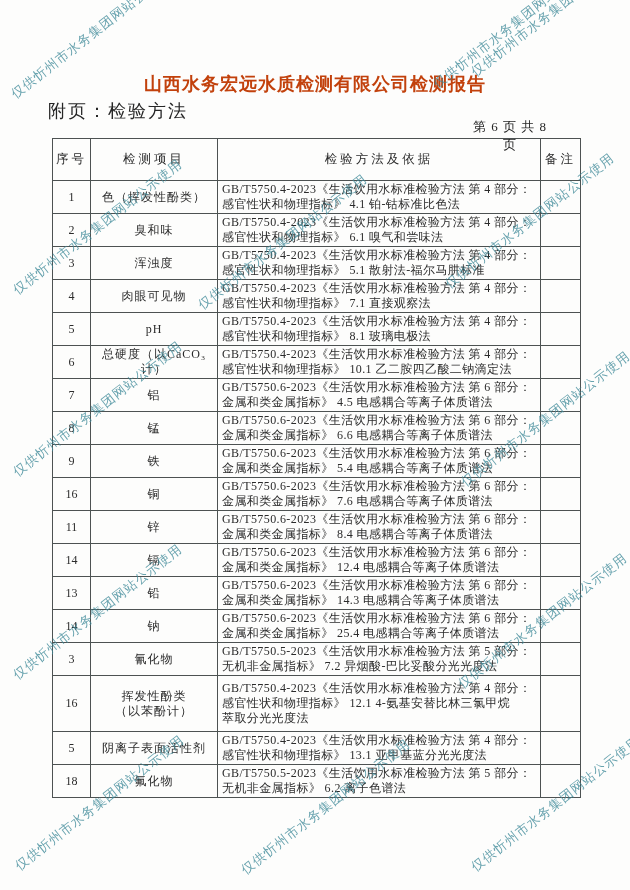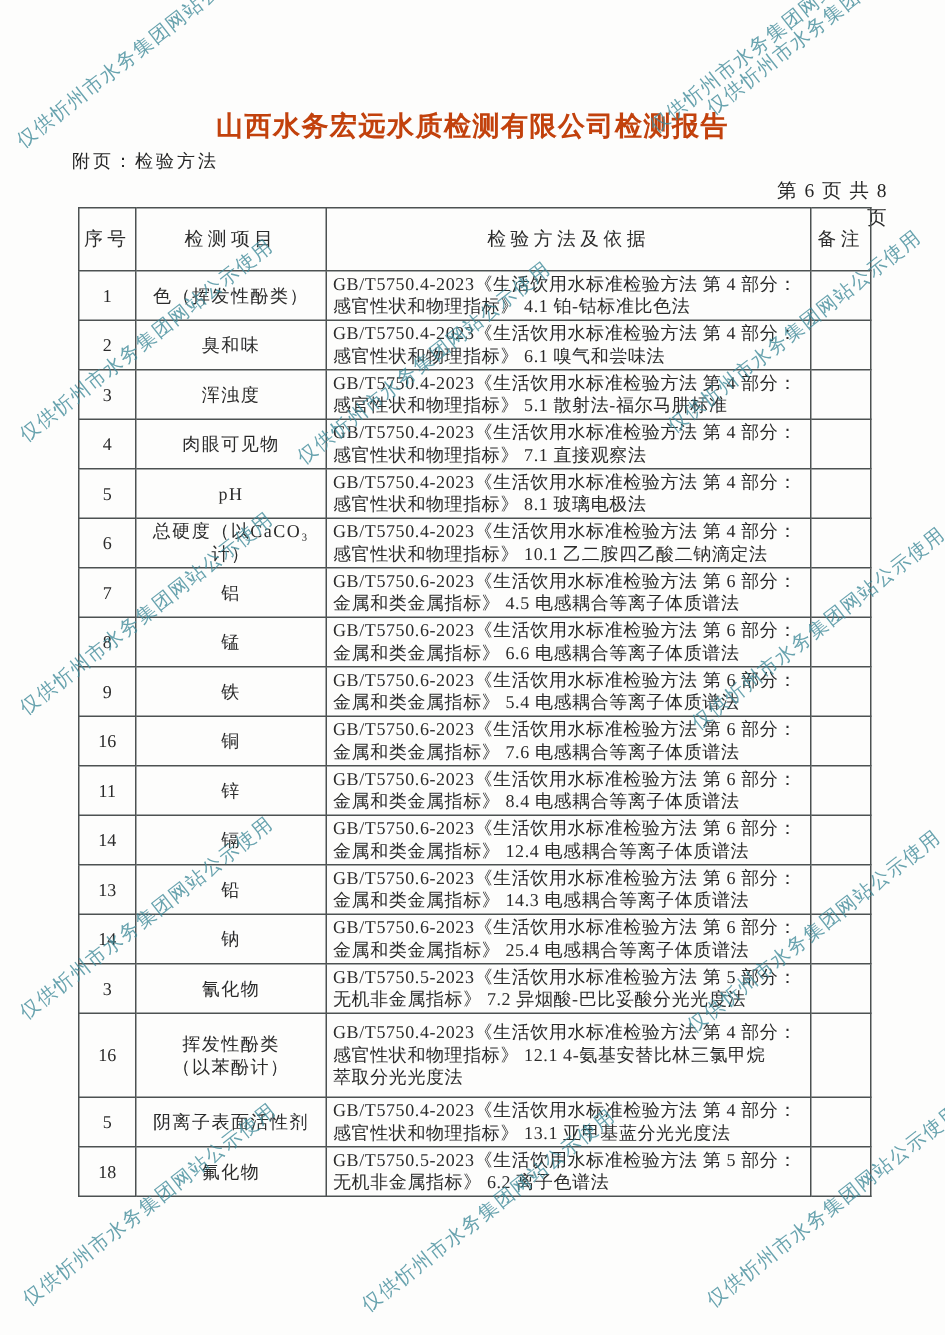--- a/index.html
+++ b/index.html
@@ -30,29 +30,29 @@
   
   .title{
     position:absolute;top:72px;left:0;width:100%;
     text-align:center;
     font-size:18px;font-weight:bold;letter-spacing:1px;
     color:#c2410c;
     font-family:"Liberation Sans","DejaVu Sans",sans-serif;
   }
   .attach{
     position:absolute;top:99px;left:48px;
-    font-size:12px;letter-spacing:2px;
+    font-size:18px;letter-spacing:2px;
   }
   .report-line{
     position:absolute;top:118px;left:62px;
     font-size:13px;letter-spacing:1px;
   }
   .page-ind{
-    position:absolute;top:118px;left:500px;width:92px;
-    font-size:13px;text-align:right;letter-spacing:1px;
+    position:absolute;top:118px;left:464px;width:92px;
+    font-size:13px;text-align:center;letter-spacing:1px;
   }
   
   table.methods{
     position:absolute;left:52px;top:138px;
     width:528px;
     border-collapse:collapse;
     table-layout:fixed;
     z-index:2;
   }
   table.methods td,table.methods th{

